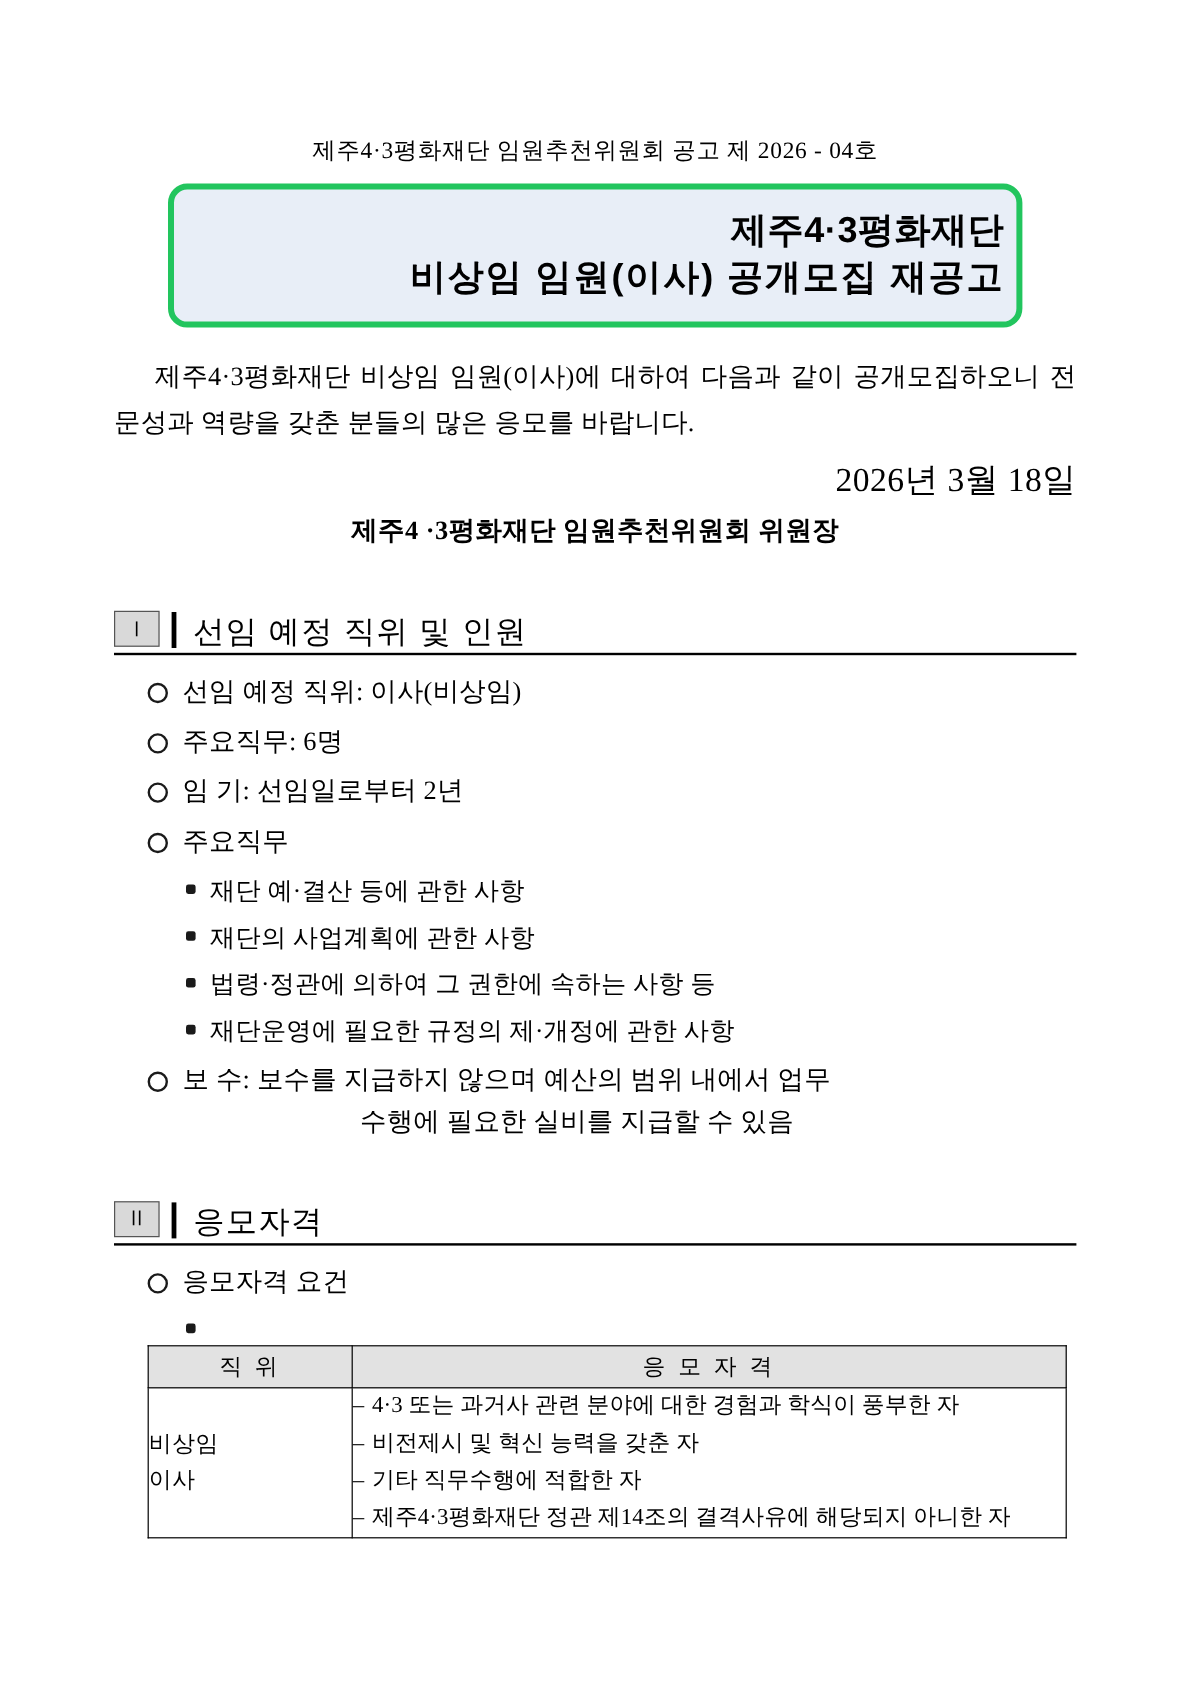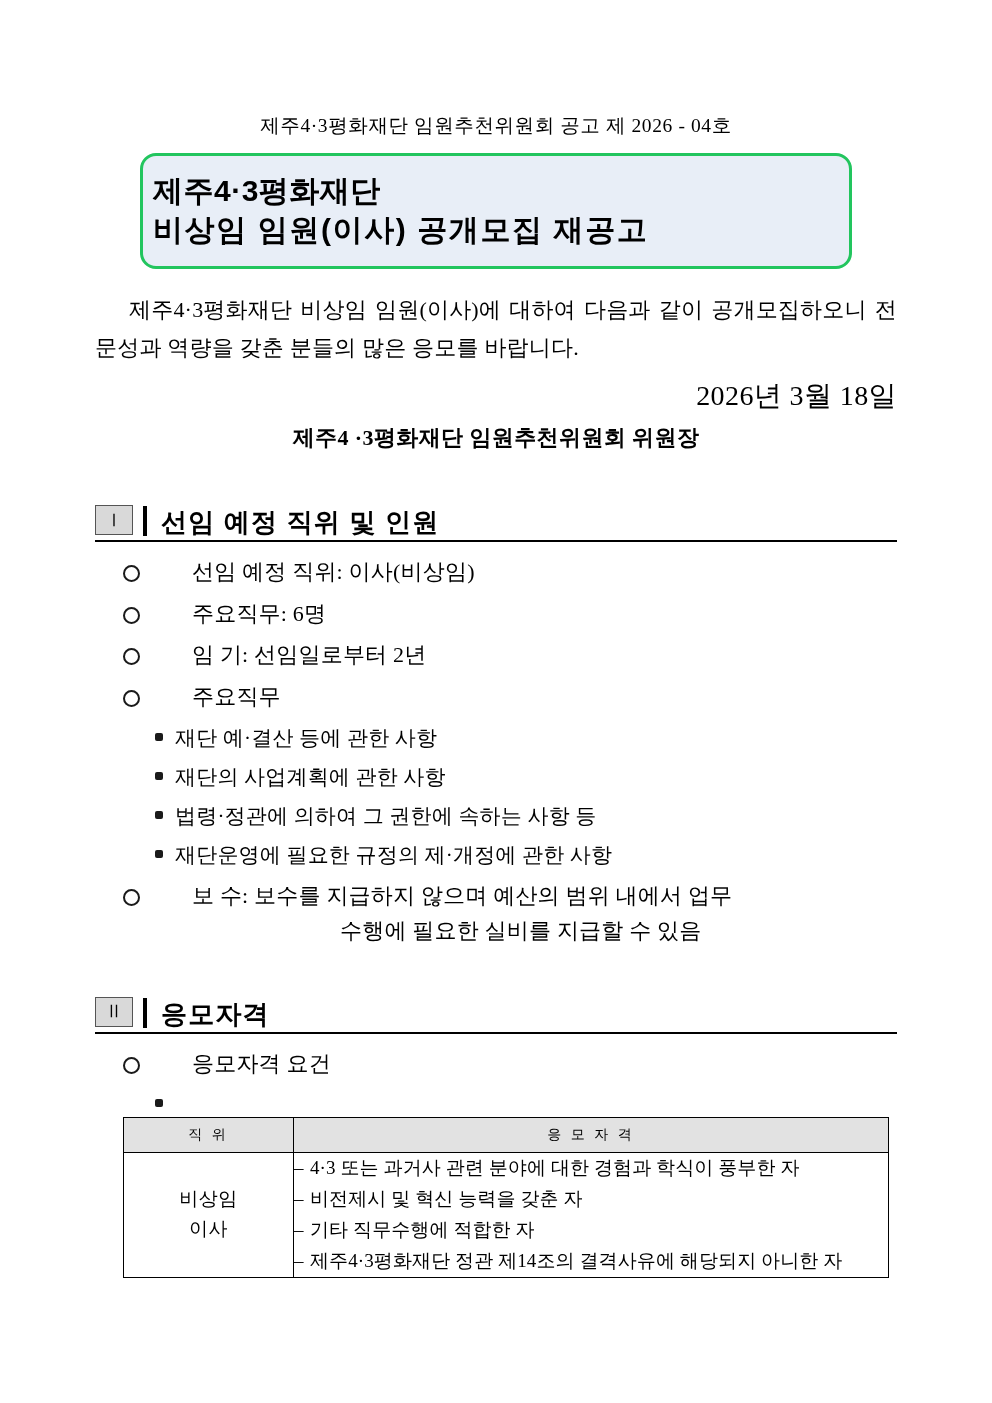--- a/index.html
+++ b/index.html
@@ -30,24 +30,24 @@
     letter-spacing: 0.6px;
     padding-top: 112px;
     font-family: "Liberation Serif", serif;
     white-space: nowrap;
   }
 
   
   .title-box {
     margin: 14px 45px 0 45px;
     background: #e8eef7;
-    border: 3px solid #22c55e;
+    border: 5px solid #22c55e;
     border-radius: 16px;
     padding: 16px 10px 18px 10px;
-    text-align: left;
+    text-align: right;
   }
   .title-line1 {
     font-family: "Liberation Sans", sans-serif;
     font-weight: bold;
     font-size: 30px;
     letter-spacing: 0.5px;
     line-height: 1.24;
   }
   .title-line2 {
     font-family: "Liberation Sans", sans-serif;
@@ -112,39 +112,38 @@
   .sec-bar {
     width: 4px;
     height: 30px;
     background: #000;
     margin-right: 14px;
     margin-bottom: 1px;
     flex: 0 0 auto;
   }
   .sec-title {
     font-family: "Liberation Sans", sans-serif;
-    font-weight: bold;
+    font-weight: normal;
     font-size: 26px;
     letter-spacing: 1.2px;
     line-height: 1;
     padding-bottom: 2px;
     margin-top: 10px;
   }
 
   
   ul { list-style: none; margin: 0; padding: 0; }
   .lvl1 { margin-top: 12px; }
   .lvl1 > li {
     display: flex;
     align-items: flex-start;
     font-size: 22px;
     line-height: 1.62;
     margin-bottom: 6px;
     letter-spacing: 0.2px;
-    gap: 40px;
   }
   .b-ring {
     flex: 0 0 auto;
     width: 13px;
     height: 13px;
     border: 2.4px solid #1a1a1a;
     border-radius: 50%;
     margin: 11px 12px 0 28px;
   }
   .lvl1 > li > .txt { flex: 1 1 auto; }
@@ -180,35 +179,34 @@
     width: 766px;
     margin: 10px 0 0 28px;
     table-layout: fixed;
   }
   table.q th, table.q td {
     border: 1px solid #000;
     padding: 0;
   }
   table.q th {
     background: #e2e2e2;
-    font-size: 14px;
+    font-size: 19px;
     font-weight: normal;
     font-family: "Liberation Serif", serif;
     letter-spacing: 3px;
     height: 34px;
     text-align: center;
   }
   .col-pos { width: 170px; }
   td.pos {
-    text-align: center;
+    text-align: left;
     font-size: 19px;
     line-height: 1.6;
     padding: 6px 0;
     letter-spacing: 0.5px;
-    font-family: Liberation Mono, monospace;
   }
   td.req {
     padding: 10px 0 12px 14px;
     font-size: 19px;
     line-height: 1.62;
     letter-spacing: 0.1px;
   }
   td.req .r { white-space: nowrap; }
   td.req .dash { display: inline-block; width: 16px; }
 </style>

